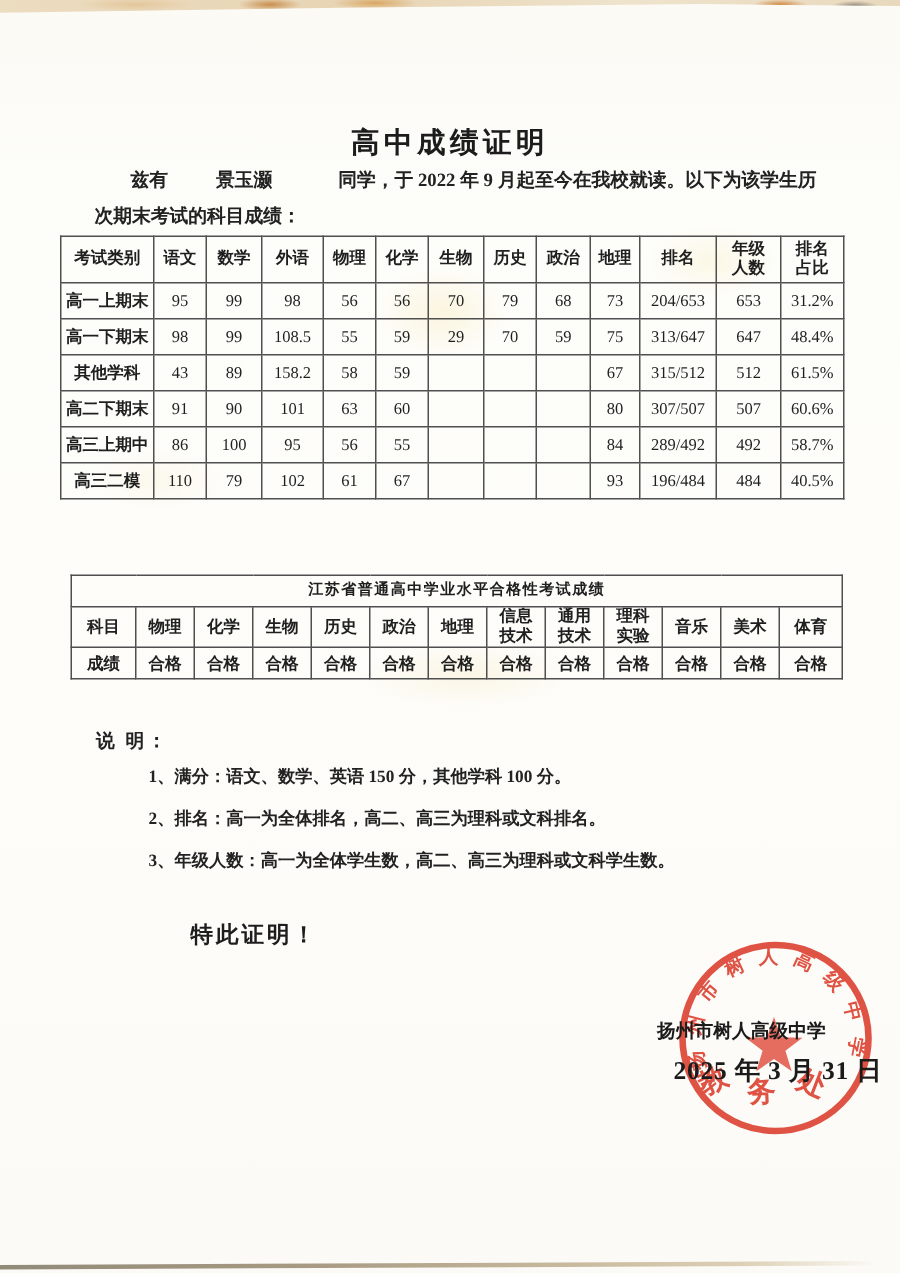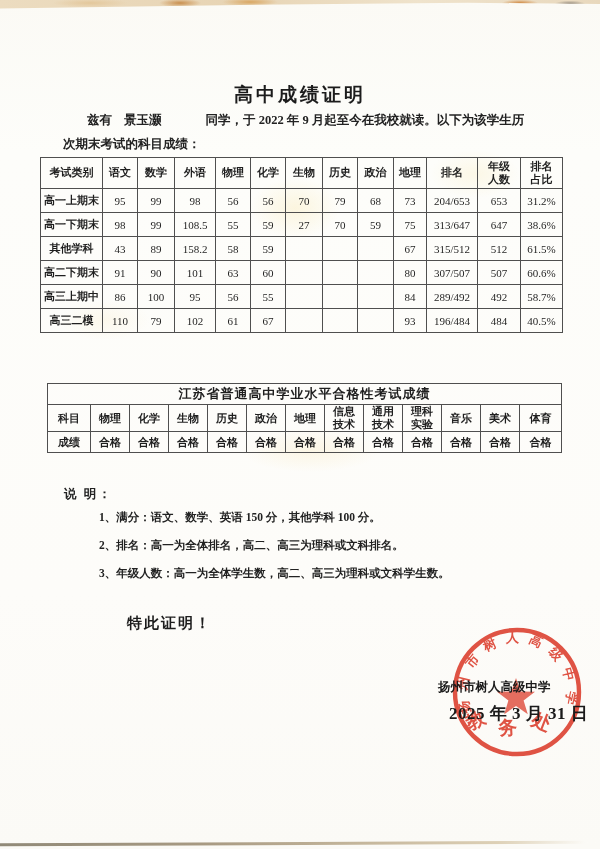--- a/index.html
+++ b/index.html
@@ -33,33 +33,33 @@
   .b1{left:250px;top:178px;width:90px;height:60px;background:radial-gradient(closest-side,#f6da7e,rgba(246,218,126,0));opacity:.22;}
   .b2{left:430px;top:150px;width:90px;height:48px;background:radial-gradient(closest-side,#f6da7e,rgba(246,218,126,0));opacity:.16;}
   .b3{left:240px;top:428px;width:140px;height:44px;background:radial-gradient(closest-side,#f3d685,rgba(243,214,133,0));opacity:.18;}
   .b4{left:60px;top:300px;width:90px;height:40px;background:radial-gradient(closest-side,#f3d685,rgba(243,214,133,0));opacity:.12;}
 
   .title{
     position:absolute;top:82px;left:0;width:600px;margin:0;z-index:2;
     text-align:center;font-size:19px;font-weight:700;letter-spacing:3px;color:#1c1c1c;
   }
   .intro1{position:absolute;top:112px;left:87px;z-index:2;font-size:12.5px;font-weight:600;color:#222;white-space:nowrap;}
-  .intro1 .name{margin-left:12px;}
+  .intro1 .name{margin-left:32px;}
   .intro1 .suffix{margin-left:44px;}
   .intro2{position:absolute;top:136px;left:63px;z-index:2;font-size:12.5px;font-weight:600;color:#222;}
 
   table{border-collapse:collapse;table-layout:fixed;position:absolute;z-index:2;background:transparent;}
   th,td{border:1px solid #4f4f4f;text-align:center;vertical-align:middle;padding:0;color:#1f1f1f;overflow:hidden;}
   .score-table{left:40px;top:157px;width:522px;}
   .score-table th{height:30px;font-size:11px;font-weight:700;white-space:pre-line;line-height:1.2;}
   .score-table td{height:23px;font-size:11px;font-weight:400;}
   .score-table td:first-child{font-weight:700;}
 
   .prof-table{left:47px;top:383px;width:514px;}
-  .prof-table .pt-title{height:20px;font-size:13px;font-weight:700;letter-spacing:1px;}
+  .prof-table .pt-title{height:20px;font-size:10px;font-weight:700;letter-spacing:1px;}
   .prof-table th{height:26px;font-size:11px;font-weight:700;white-space:pre-line;line-height:1.15;}
   .prof-table td{height:20px;font-size:11px;font-weight:700;}
 
   .notes-heading{position:absolute;left:64px;top:486px;z-index:2;font-size:12.5px;font-weight:700;letter-spacing:2px;color:#222;}
   .note-item{position:absolute;left:99px;z-index:2;font-size:11.5px;font-weight:600;color:#222;white-space:nowrap;}
   .n1{top:510px;}.n2{top:538px;}.n3{top:566px;}
 
   .closing{position:absolute;left:127px;top:614px;z-index:2;font-size:15px;font-weight:700;letter-spacing:2px;color:#1d1d1d;}
 
   .school{position:absolute;left:438px;top:679px;z-index:4;font-size:12.5px;font-weight:700;color:#1b1b1b;white-space:nowrap;}
@@ -137,27 +137,27 @@
           <td>653</td>
           <td>31.2%</td>
         </tr>
         <tr>
           <td>高一下期末</td>
           <td>98</td>
           <td>99</td>
           <td>108.5</td>
           <td>55</td>
           <td>59</td>
-          <td>27</td>
+          <td>29</td>
           <td>70</td>
           <td>59</td>
           <td>75</td>
           <td>313/647</td>
           <td>647</td>
-          <td>38.6%</td>
+          <td>48.4%</td>
         </tr>
         <tr>
           <td>其他学科</td>
           <td>43</td>
           <td>89</td>
           <td>158.2</td>
           <td>58</td>
           <td>59</td>
           <td></td>
           <td></td>

